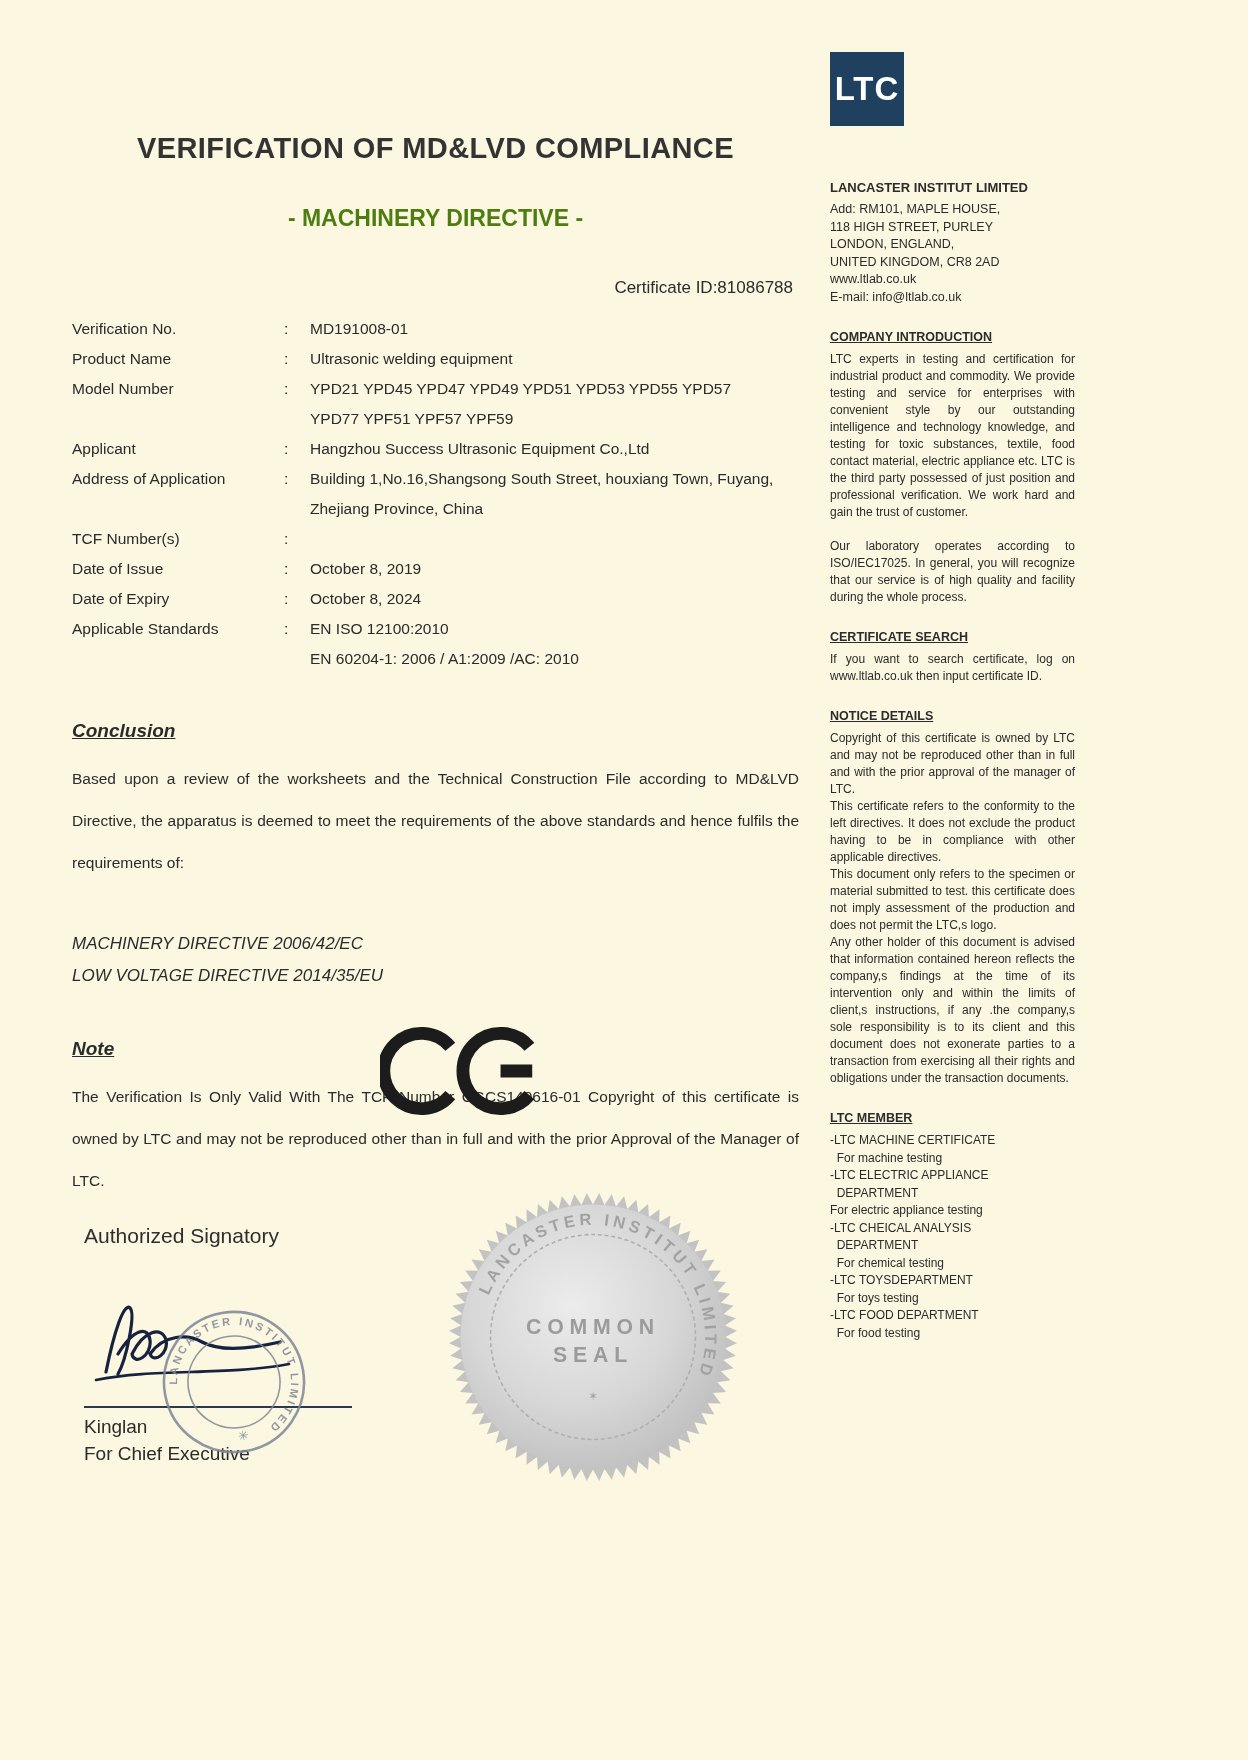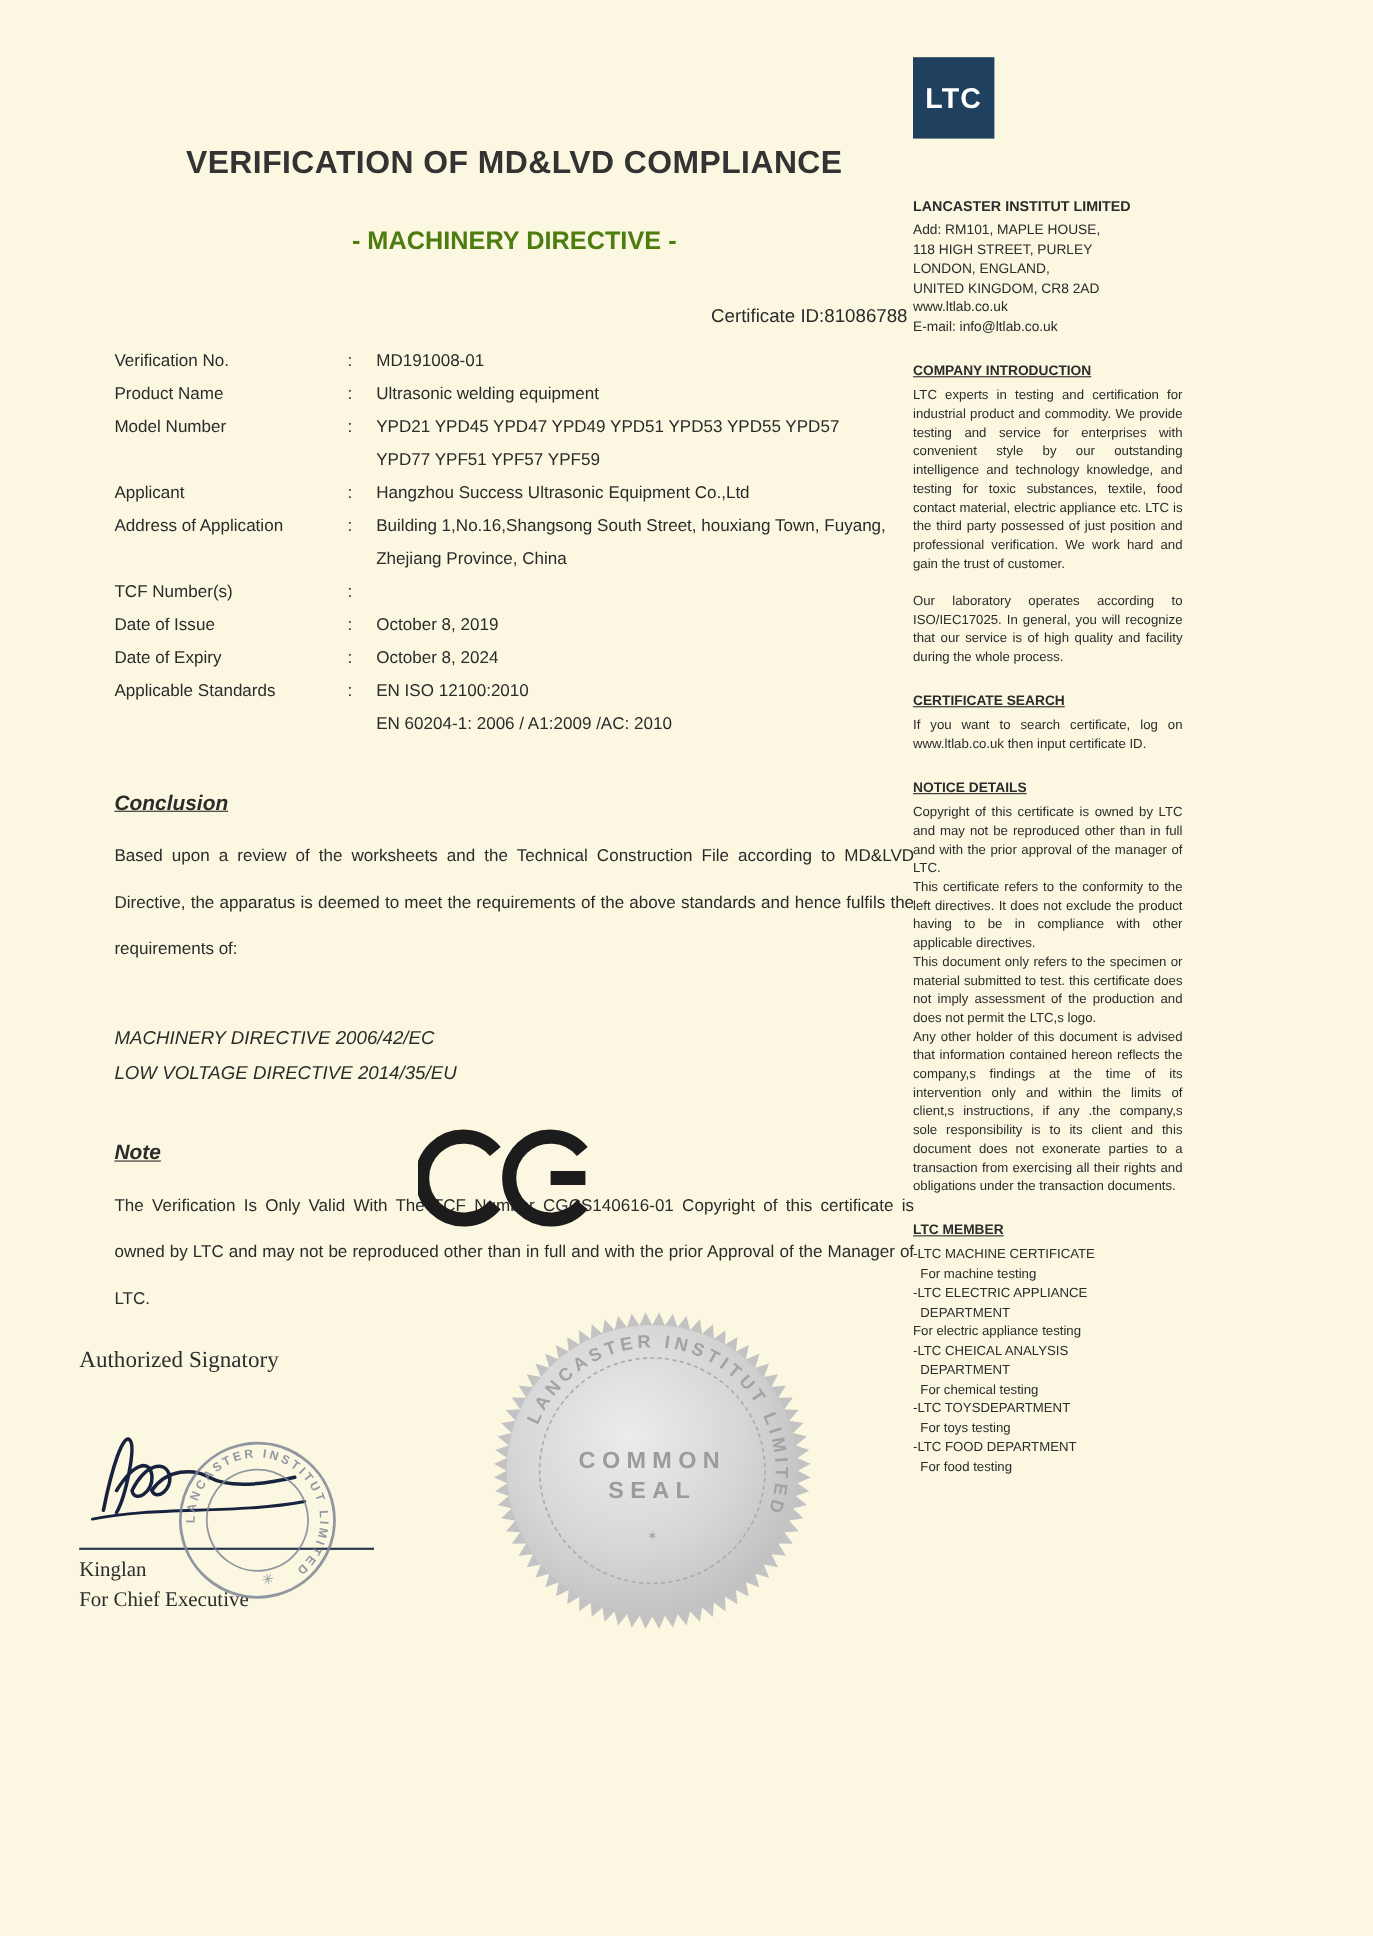--- a/index.html
+++ b/index.html
@@ -7,59 +7,59 @@
   body {
     background:#fbf7e1;
     font-family:"Liberation Sans", sans-serif;
     color:#2b2b2b;
     position:relative;
     overflow:hidden;
   }
   .page { position:absolute; inset:0; }
 
   
-  .main-col { position:absolute; left:104px; top:132px; width:727px; }
+  .main-col { position:absolute; left:72px; top:132px; width:727px; }
   .title { font-size:29px; font-weight:700; text-align:center; color:#333; letter-spacing:.4px; }
   .subtitle { font-size:23px; font-weight:700; text-align:center; margin-top:40px; color:#4d7c0f; }
   .cert-id { font-size:17px; text-align:right; margin-top:46px; padding-right:6px; }
 
   .fields { margin-top:16px; }
   .field-row { display:flex; font-size:15.5px; line-height:30px; }
   .f-label { width:212px; flex:none; }
   .f-colon { width:26px; flex:none; }
   .f-value { flex:1; white-space:pre-line; }
 
   .section-heading { font-size:19px; font-weight:700; font-style:italic; text-decoration:underline; margin-top:46px; }
   .body-text { font-size:15.5px; line-height:42px; margin-top:16px; text-align:justify; }
   .directives { margin-top:44px; font-style:italic; font-size:17px; line-height:32px; }
 
   
   .ce-wrap { position:absolute; left:380px; top:1022px; width:162px; }
   .ce-wrap svg { display:block; width:100%; height:auto; }
 
   
-  .sig-block { position:absolute; left:72px; top:1224px; width:310px;font-family:Liberation Serif, serif; }
+  .sig-block { position:absolute; left:84px; top:1224px; width:310px; }
   .sig-heading { font-size:21px; color:#2e2e2e; }
   .sig-svg { display:block; margin-top:28px; width:280px; height:130px; }
   .sig-line { width:268px; border-top:2px solid #2c3850; margin-top:0; }
   .sig-name { font-size:19px; margin-top:8px; }
   .sig-title { font-size:19px; margin-top:5px; }
 
   .stamp { position:absolute; left:158px; top:1306px; width:152px; height:152px; transform:rotate(-10deg); opacity:.85; }
 
   
   .seal { position:absolute; left:448px; top:1192px; width:290px; height:290px; }
 
   
   .sidebar { position:absolute; left:830px; top:52px; width:245px; }
   .logo {
     width:74px; height:74px; background:#20405f;
     display:flex; align-items:center; justify-content:center;
   }
-  .logo span { color:#fff; font-size:26px; font-weight:700; letter-spacing:1px; }
+  .logo span { color:#fff; font-size:33px; font-weight:700; letter-spacing:1px; }
   .org-name { margin-top:54px; font-size:13px; font-weight:700; }
   .addr { margin-top:6px; }
   .addr-line { font-size:12.5px; line-height:17.5px; }
   .sb-heading { margin-top:24px; font-size:12.5px; font-weight:700; text-decoration:underline; }
   .sb-p { font-size:12px; line-height:17px; text-align:justify; margin-top:7px; }
   .sb-p.gap { margin-top:17px; }
   .sb-p.tight { margin-top:0; }
   .sb-line { font-size:12px; line-height:17.5px; white-space:pre-wrap; }
   .sb-lines { margin-top:7px; }
 </style>

